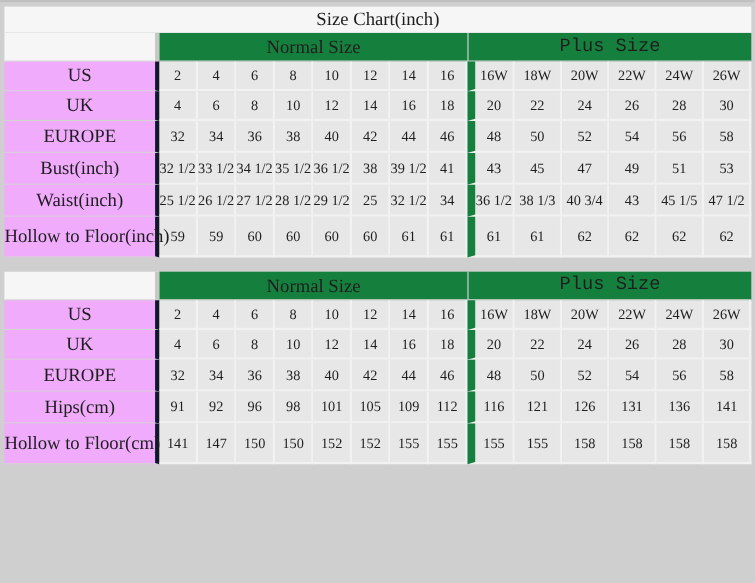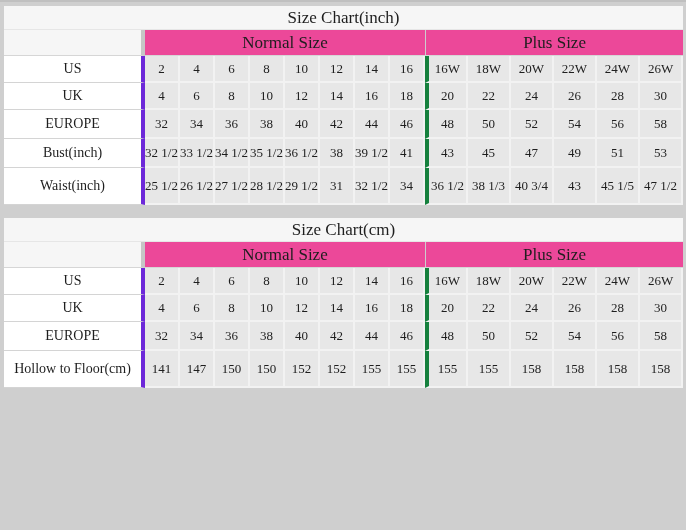--- a/index.html
+++ b/index.html
@@ -34,48 +34,48 @@
   td { padding: 0; vertical-align: middle; white-space: nowrap; }
 
   .title-cell {
     background: #f6f6f6;
     text-align: center;
     font-size: 17px;
     height: 23px;
     border-bottom: 1px solid #e6e6e6;
   }
   .group-cell {
-    background: #ec4899;
+    background: #15803d;
     text-align: center;
     font-size: 17px;
     height: 25px;
     border-bottom: 1px solid #d6d6d6;
   }
-  .group-cell.plus { border-left: 1px solid #cdcdcd; }
+  .group-cell.plus { border-left: 1px solid #cdcdcd; font-family: Liberation Mono, monospace; }
   .corner-cell {
     background: #f6f6f6;
     height: 25px;
     border-right: 4px solid #c6c6c6;
     border-bottom: 1px solid #d6d6d6;
   }
   .label-cell {
-    background: #ffffff;
+    background: #f0abfc;
     text-align: center;
-    font-size: 14px;
-    border-right: 4px solid #6d28d9;
+    font-size: 17px;
+    border-right: 4px solid #0f172a;
     border-bottom: 1px solid #d4d4d4;
   }
   .data-cell {
     background: #e7e7e7;
     text-align: center;
     font-size: 13px;
     border-right: 2px solid #f2f2f2;
     border-bottom: 2px solid #f2f2f2;
   }
-  .data-cell.group-start { border-left: 4px solid #15803d; }
+  .data-cell.group-start { border-left: 7px solid #15803d; }
 
   tbody tr { height: 27px; }
   tbody tr:nth-child(n+3) { height: 29px; }
   tbody tr:last-child { height: 37px; }
 </style>
 </head>
 <body>
 
 <div class="page">
 
@@ -177,30 +177,47 @@
             <td class="data-cell">51</td>
             <td class="data-cell">53</td>
           </tr>
           <tr>
             <td class="label-cell">Waist(inch)</td>
             <td class="data-cell">25 1/2</td>
             <td class="data-cell">26 1/2</td>
             <td class="data-cell">27 1/2</td>
             <td class="data-cell">28 1/2</td>
             <td class="data-cell">29 1/2</td>
-            <td class="data-cell">31</td>
+            <td class="data-cell">25</td>
             <td class="data-cell">32 1/2</td>
             <td class="data-cell">34</td>
             <td class="data-cell group-start">36 1/2</td>
             <td class="data-cell">38 1/3</td>
             <td class="data-cell">40 3/4</td>
             <td class="data-cell">43</td>
             <td class="data-cell">45 1/5</td>
             <td class="data-cell">47 1/2</td>
           </tr>
+          <tr>
+            <td class="label-cell">Hollow to Floor(inch)</td>
+            <td class="data-cell">59</td>
+            <td class="data-cell">59</td>
+            <td class="data-cell">60</td>
+            <td class="data-cell">60</td>
+            <td class="data-cell">60</td>
+            <td class="data-cell">60</td>
+            <td class="data-cell">61</td>
+            <td class="data-cell">61</td>
+            <td class="data-cell group-start">61</td>
+            <td class="data-cell">61</td>
+            <td class="data-cell">62</td>
+            <td class="data-cell">62</td>
+            <td class="data-cell">62</td>
+            <td class="data-cell">62</td>
+          </tr>
         </tbody>
     </table>
   </section>
 
   <section class="size-table-section">
     <table class="size-table">
       <colgroup>
         <col class="c-label">
         <col class="c-normal">
           <col class="c-normal">
@@ -211,23 +228,20 @@
           <col class="c-normal">
           <col class="c-normal">
         <col class="c-plus">
           <col class="c-plus">
           <col class="c-plus">
           <col class="c-plus">
           <col class="c-plus">
           <col class="c-plus">
       </colgroup>
       <thead>
-        <tr>
-          <td colspan="15" class="title-cell">Size Chart(cm)</td>
-        </tr>
         <tr>
           <td class="corner-cell"></td>
           <td colspan="8" class="group-cell">Normal Size</td>
           <td colspan="6" class="group-cell plus">Plus Size</td>
         </tr>
       </thead>
       <tbody>
           <tr>
             <td class="label-cell">US</td>
             <td class="data-cell">2</td>
@@ -273,20 +287,37 @@
             <td class="data-cell">44</td>
             <td class="data-cell">46</td>
             <td class="data-cell group-start">48</td>
             <td class="data-cell">50</td>
             <td class="data-cell">52</td>
             <td class="data-cell">54</td>
             <td class="data-cell">56</td>
             <td class="data-cell">58</td>
           </tr>
           <tr>
+            <td class="label-cell">Hips(cm)</td>
+            <td class="data-cell">91</td>
+            <td class="data-cell">92</td>
+            <td class="data-cell">96</td>
+            <td class="data-cell">98</td>
+            <td class="data-cell">101</td>
+            <td class="data-cell">105</td>
+            <td class="data-cell">109</td>
+            <td class="data-cell">112</td>
+            <td class="data-cell group-start">116</td>
+            <td class="data-cell">121</td>
+            <td class="data-cell">126</td>
+            <td class="data-cell">131</td>
+            <td class="data-cell">136</td>
+            <td class="data-cell">141</td>
+          </tr>
+          <tr>
             <td class="label-cell">Hollow to Floor(cm)</td>
             <td class="data-cell">141</td>
             <td class="data-cell">147</td>
             <td class="data-cell">150</td>
             <td class="data-cell">150</td>
             <td class="data-cell">152</td>
             <td class="data-cell">152</td>
             <td class="data-cell">155</td>
             <td class="data-cell">155</td>
             <td class="data-cell group-start">155</td>

